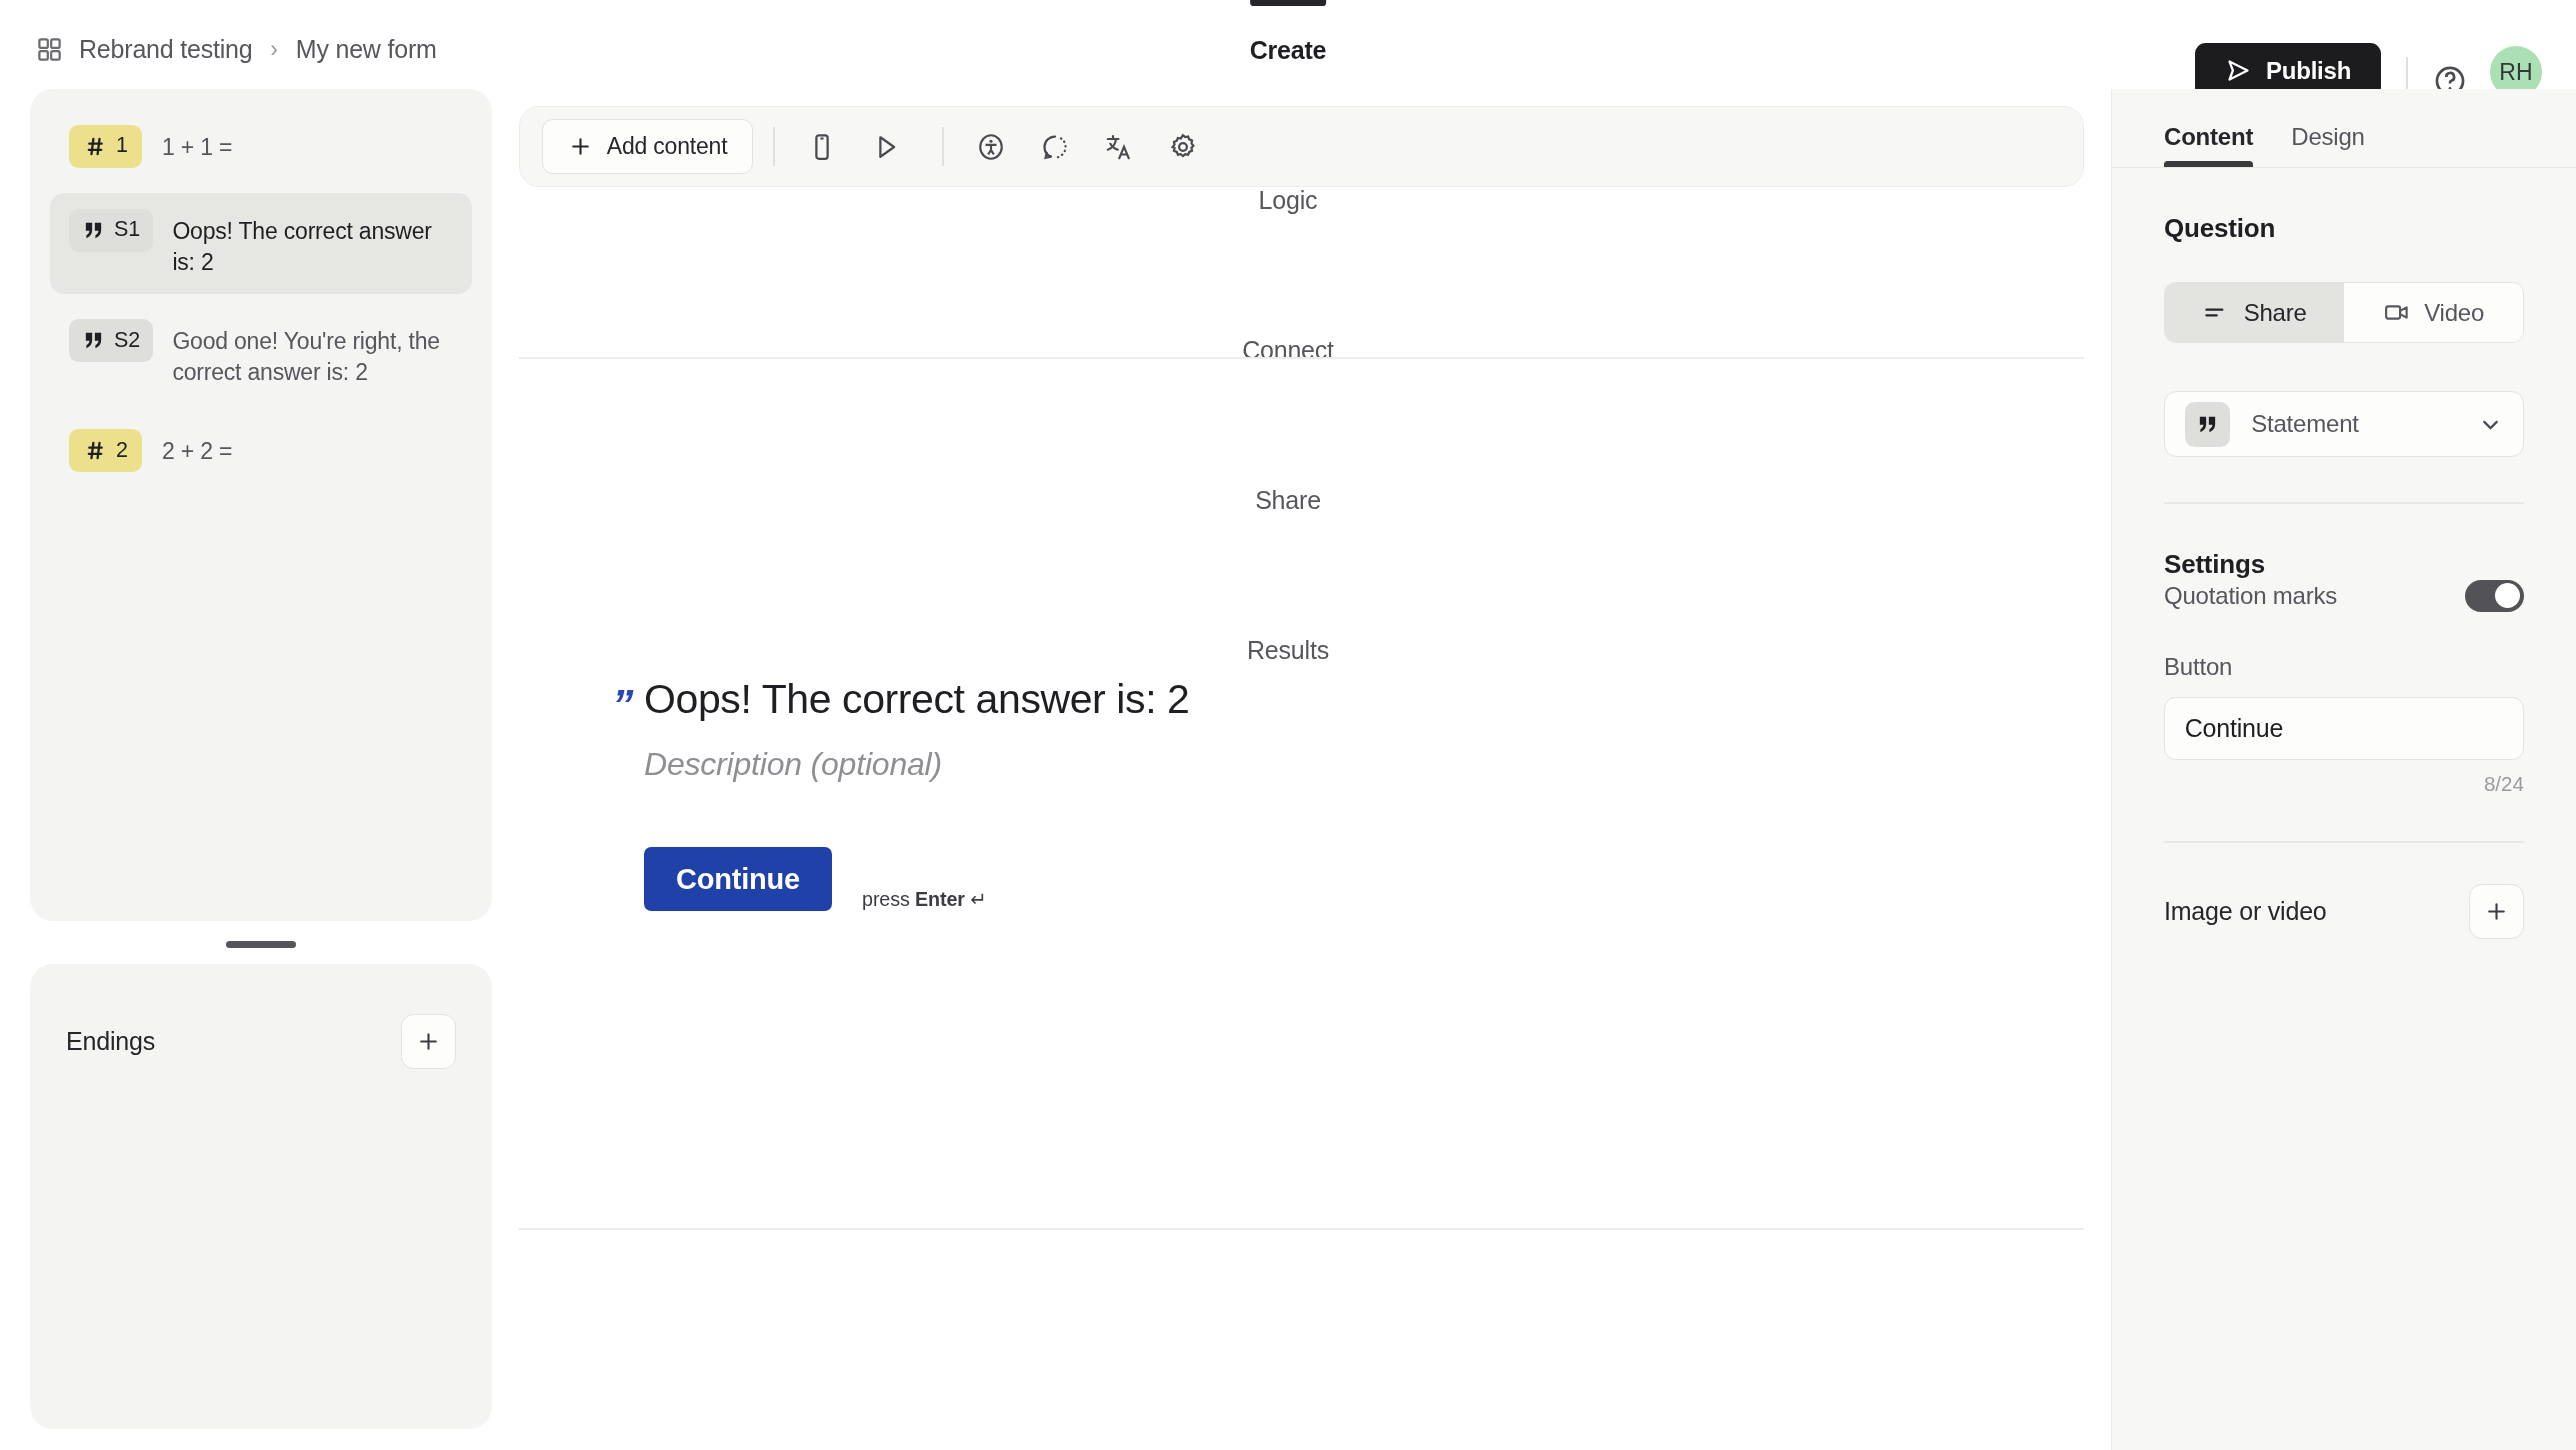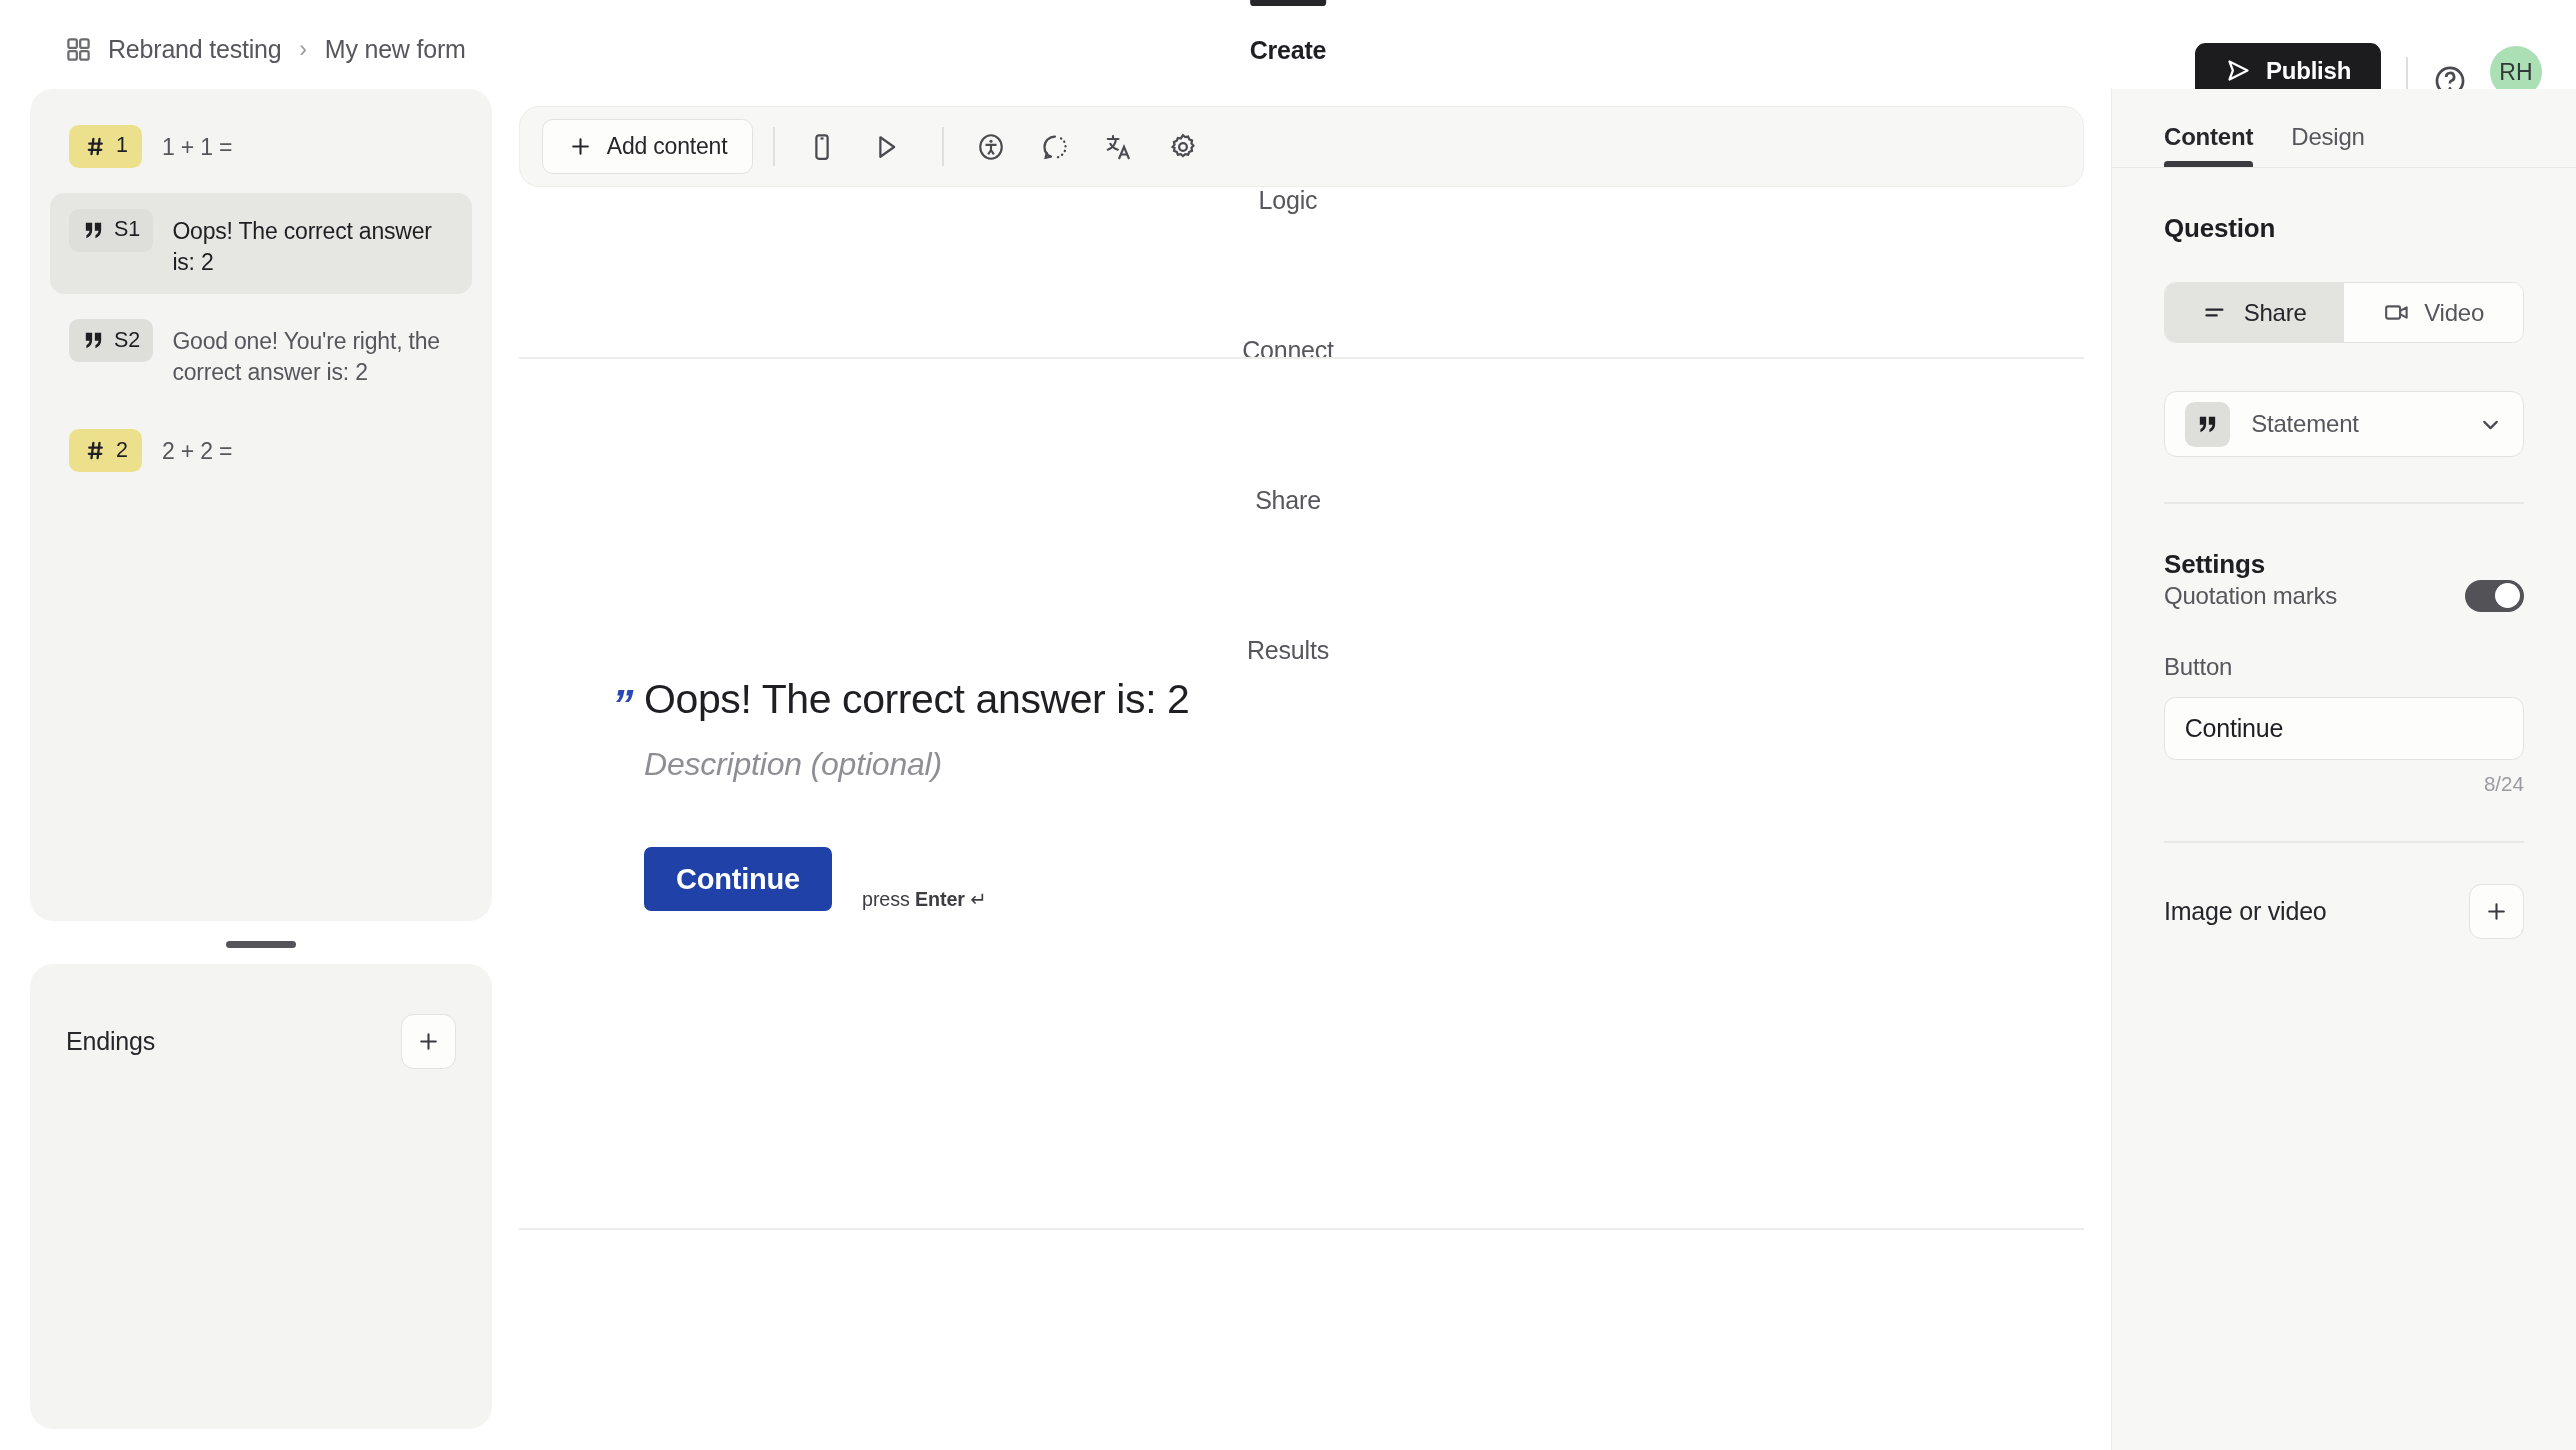--- a/index.html
+++ b/index.html
@@ -10,21 +10,20 @@
     color: #26262b;
     overflow: hidden;
   }
 
   
   .header {
     position: absolute; top: 0; left: 0;
     width: 2576px; height: 98px;
     display: flex; align-items: center;
     background: #ffffff;
-    padding-left: 29px;
   }
   .breadcrumb {
     display: flex; align-items: center; gap: 16px;
     margin-left: 36px;
   }
   .grid-icon { width: 27px; height: 27px; display: block; color: #6b6b70; }
   .crumb {
     font-size: 25px; color: #56565c; letter-spacing: -0.2px;
     white-space: nowrap;
   }

